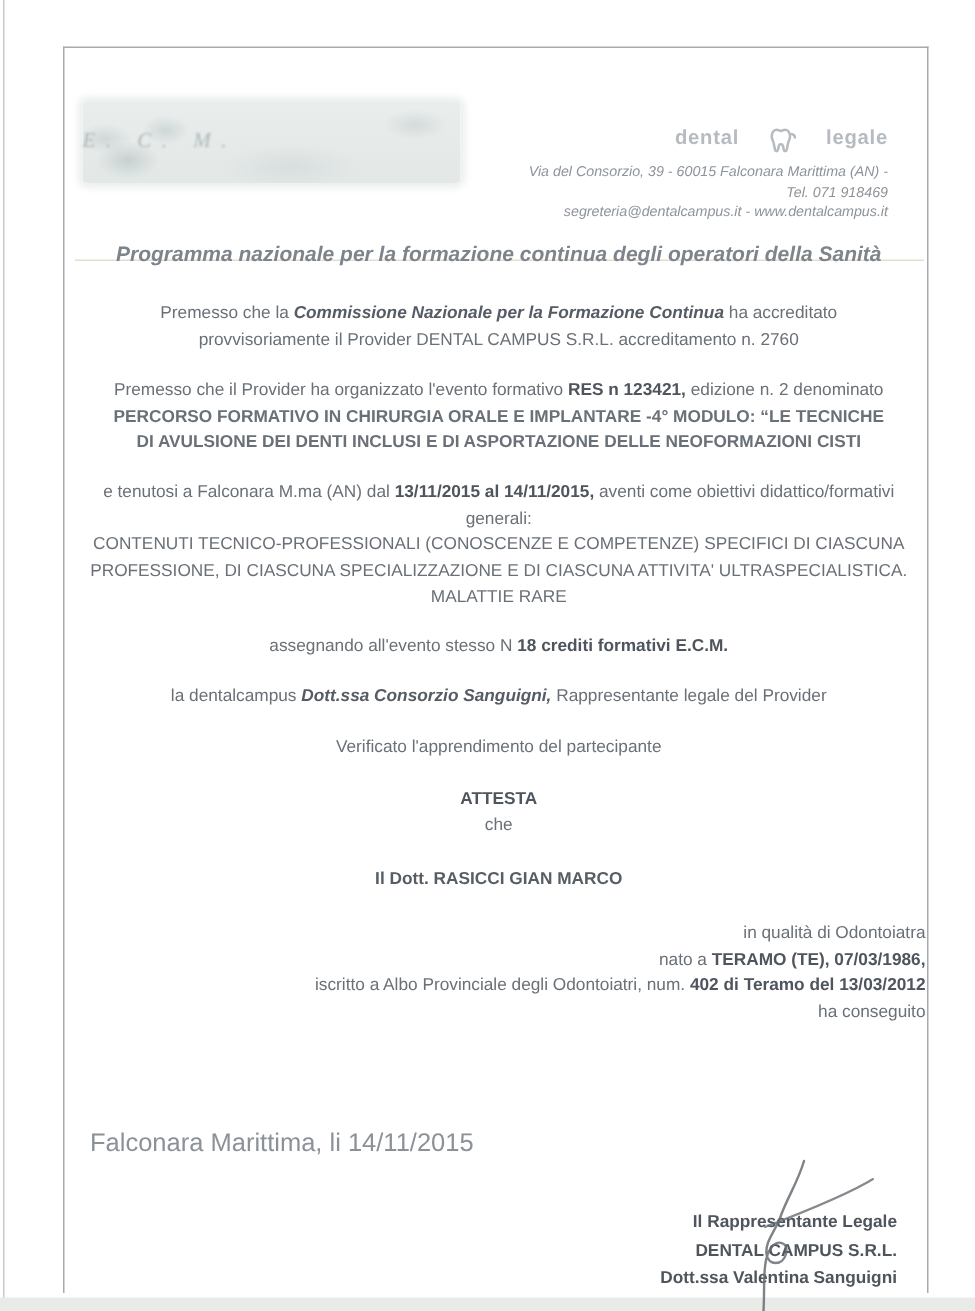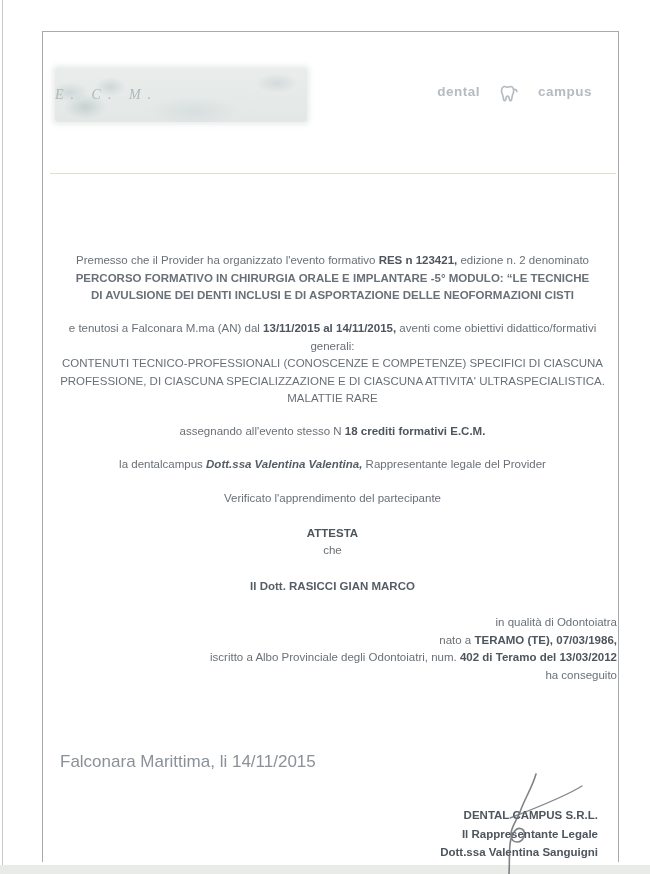--- a/index.html
+++ b/index.html
@@ -104,53 +104,60 @@
   </div>
 
   <div class="logo">
     <span>dental</span>
     <span>
       <svg width="20" height="20" viewBox="0 0 24 24" fill="none" stroke="#b5bbc1" stroke-width="2" stroke-linecap="round" stroke-linejoin="round">
         <path d="M7 3 C4.2 3 3 5.8 3 8.6 c0 2 1 3.1 1.5 5 l1.1 5.3 c.3 1.6 2.1 1.6 2.4 0 l.7 -3.2 c.4 -1.6 2.8 -1.6 3.2 0 l.7 3.2 c.3 1.6 2.1 1.6 2.4 0 L16.1 13.6 C16.6 11.7 17.6 10.6 17.6 8.6 C17.6 5.8 16.4 3 13.6 3 c-1.6 0 -2.1 .9 -3.3 .9 S8.6 3 7 3 Z"></path>
         <path d="M19 6.5 c1.5 .3 2.5 1.2 2.5 2.6"></path>
       </svg>
     </span>
-    <span>campus</span>
+    <span>legale</span>
   </div>
 
+  <div class="address">
+    <div>Via del Consorzio, 39 - 60015 Falconara Marittima (AN) -</div>
+    <div>Tel. 071 918469</div>
+    <div>segreteria@dentalcampus.it - www.dentalcampus.it</div>
+  </div>
 
+  <div class="doc-title">Programma nazionale per la formazione continua degli operatori della Sanità</div>
 
+  <div class="para p1"><span>Premesso che la </span><span class="seg-bi">Commissione Nazionale per la Formazione Continua</span><span> ha accreditato provvisoriamente il Provider DENTAL CAMPUS S.R.L. accreditamento n. 2760</span></div>
 
-  <div class="para p2"><span>Premesso che il Provider ha organizzato l'evento formativo </span><span class="seg-b">RES n 123421,</span><span> edizione n. 2 denominato </span><span class="up">PERCORSO FORMATIVO IN CHIRURGIA ORALE E IMPLANTARE -5° MODULO: “LE TECNICHE DI AVULSIONE DEI DENTI INCLUSI E DI ASPORTAZIONE DELLE NEOFORMAZIONI CISTI</span></div>
+  <div class="para p2"><span>Premesso che il Provider ha organizzato l'evento formativo </span><span class="seg-b">RES n 123421,</span><span> edizione n. 2 denominato </span><span class="up">PERCORSO FORMATIVO IN CHIRURGIA ORALE E IMPLANTARE -4° MODULO: “LE TECNICHE DI AVULSIONE DEI DENTI INCLUSI E DI ASPORTAZIONE DELLE NEOFORMAZIONI CISTI</span></div>
 
   <div class="para p3"><span>e tenutosi a Falconara M.ma (AN) dal </span><span class="seg-b">13/11/2015 al 14/11/2015,</span><span> aventi come obiettivi didattico/formativi generali: </span><br><span>CONTENUTI TECNICO-PROFESSIONALI (CONOSCENZE E COMPETENZE) SPECIFICI DI CIASCUNA PROFESSIONE, DI CIASCUNA SPECIALIZZAZIONE E DI CIASCUNA ATTIVITA' ULTRASPECIALISTICA. MALATTIE RARE</span></div>
 
   <div class="para p4"><span>assegnando all'evento stesso N </span><span class="seg-b">18 crediti formativi E.C.M.</span></div>
 
-  <div class="para p5"><span>la dentalcampus </span><span class="seg-bi">Dott.ssa Valentina Valentina,</span><span> Rappresentante legale del Provider</span></div>
+  <div class="para p5"><span>la dentalcampus </span><span class="seg-bi">Dott.ssa Consorzio Sanguigni,</span><span> Rappresentante legale del Provider</span></div>
 
   <div class="para p6">Verificato l'apprendimento del partecipante</div>
 
   <div class="para attesta"><span class="seg-b">ATTESTA</span><br><span>che</span></div>
 
   <div class="para recipient">Il Dott. RASICCI GIAN MARCO</div>
 
   <div class="para qual">
     <span>in qualità di Odontoiatra</span><br>
     <span>nato a </span><span class="seg-b">TERAMO (TE), 07/03/1986,</span><br>
     <span>iscritto a Albo Provinciale degli Odontoiatri, num. </span><span class="seg-b">402 di Teramo del 13/03/2012</span><br>
     <span>ha conseguito</span>
   </div>
 
 
   <div class="place-date">Falconara Marittima, li 14/11/2015</div>
 
   <div class="sig-block">
+    <div>Il Rappresentante Legale</div>
     <div>DENTAL CAMPUS S.R.L.</div>
-    <div>Il Rappresentante Legale</div>
     <div>Dott.ssa Valentina Sanguigni</div>
   </div>
 
   <svg class="sig-svg" width="140" height="104" viewBox="0 0 140 104" fill="none">
     <path d="M 56 4 C 52 18 44 30 40 42 C 36 52 30 58 31 66 C 32 74 42 74 44 66 C 46 58 38 56 34 62 C 28 70 30 86 29 104" stroke="#676d73" stroke-width="1.6" stroke-linecap="round" opacity="0.85"></path>
     <path d="M 102 16 C 86 26 56 38 30 48" stroke="#676d73" stroke-width="1.4" stroke-linecap="round" opacity="0.8"></path>
   </svg>
 
   <div class="scan-bottom-band"></div>
 </div>

